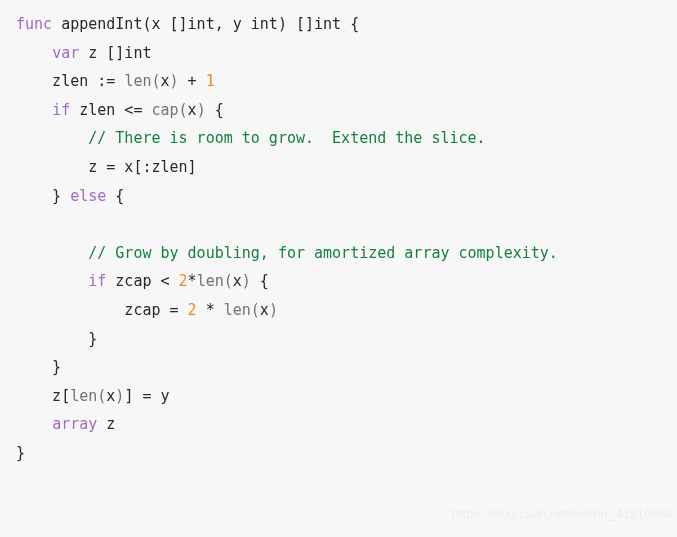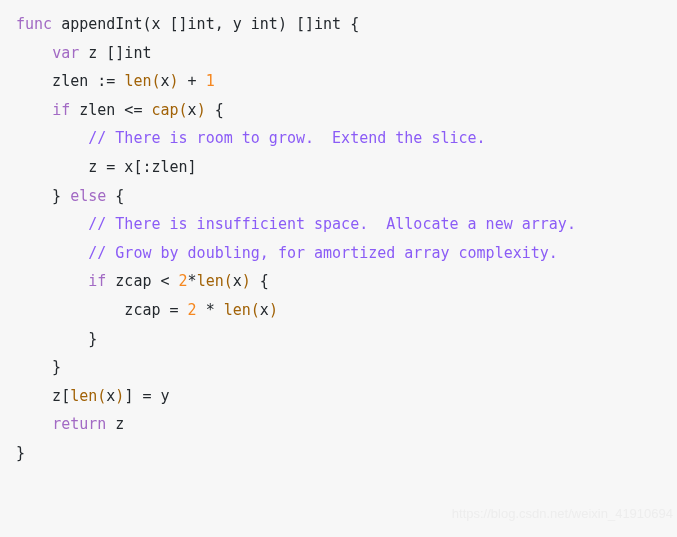--- a/index.html
+++ b/index.html
@@ -28,23 +28,23 @@
     font-size: 15px;
     line-height: 28.6px;
     height: 28.6px;
     white-space: pre;
     color: #24292e;
     letter-spacing: 0px;
   }
 
   
   .tok-kw      { color: #a26ac4; }   
-  .tok-fn      { color: #a16207; }   
+  .tok-fn      { color: #737373; }   
   .tok-num     { color: #f5871f; }   
-  .tok-com     { color: #8b5cf6; }   
+  .tok-com     { color: #15803d; }   
   .tok-plain   { color: #24292e; }   
 
   #watermark {
     position: absolute;
     right: 4px;
     bottom: 16px;
     font-family: "Liberation Sans", sans-serif;
     font-size: 13px;
     color: #ededed;
     white-space: pre;
@@ -57,24 +57,24 @@
 
 <div id="code-block">
   <div id="code-lines">
       <div class="code-line"><span class="tok-kw">func</span><span class="tok-plain"> appendInt(x []int, y int) []int {</span></div>
       <div class="code-line"><span class="tok-plain">    </span><span class="tok-kw">var</span><span class="tok-plain"> z []int</span></div>
       <div class="code-line"><span class="tok-plain">    zlen := </span><span class="tok-fn">len(</span><span class="tok-plain">x</span><span class="tok-fn">)</span><span class="tok-plain"> + </span><span class="tok-num">1</span></div>
       <div class="code-line"><span class="tok-plain">    </span><span class="tok-kw">if</span><span class="tok-plain"> zlen &lt;= </span><span class="tok-fn">cap(</span><span class="tok-plain">x</span><span class="tok-fn">)</span><span class="tok-plain"> {</span></div>
       <div class="code-line"><span class="tok-plain">        </span><span class="tok-com">// There is room to grow.  Extend the slice.</span></div>
       <div class="code-line"><span class="tok-plain">        z = x[:zlen]</span></div>
       <div class="code-line"><span class="tok-plain">    } </span><span class="tok-kw">else</span><span class="tok-plain"> {</span></div>
-      <div class="code-line"><span class="tok-plain">        </span><span class="tok-com">// There is insufficient space.  Allocate a new array.</span></div>
+      <div class="code-line"><span class="tok-plain">        </span></div>
       <div class="code-line"><span class="tok-plain">        </span><span class="tok-com">// Grow by doubling, for amortized array complexity.</span></div>
       <div class="code-line"><span class="tok-plain">        </span><span class="tok-kw">if</span><span class="tok-plain"> zcap &lt; </span><span class="tok-num">2</span><span class="tok-plain">*</span><span class="tok-fn">len(</span><span class="tok-plain">x</span><span class="tok-fn">)</span><span class="tok-plain"> {</span></div>
       <div class="code-line"><span class="tok-plain">            zcap = </span><span class="tok-num">2</span><span class="tok-plain"> * </span><span class="tok-fn">len(</span><span class="tok-plain">x</span><span class="tok-fn">)</span></div>
       <div class="code-line"><span class="tok-plain">        }</span></div>
       <div class="code-line"><span class="tok-plain">    }</span></div>
       <div class="code-line"><span class="tok-plain">    z[</span><span class="tok-fn">len(</span><span class="tok-plain">x</span><span class="tok-fn">)</span><span class="tok-plain">] = y</span></div>
-      <div class="code-line"><span class="tok-plain">    </span><span class="tok-kw">return</span><span class="tok-plain"> z</span></div>
+      <div class="code-line"><span class="tok-plain">    </span><span class="tok-kw">array</span><span class="tok-plain"> z</span></div>
       <div class="code-line"><span class="tok-plain">}</span></div>
     </div>
   <div id="watermark">https://blog.csdn.net/weixin_41910694</div>
 </div>
 
 </body></html>

